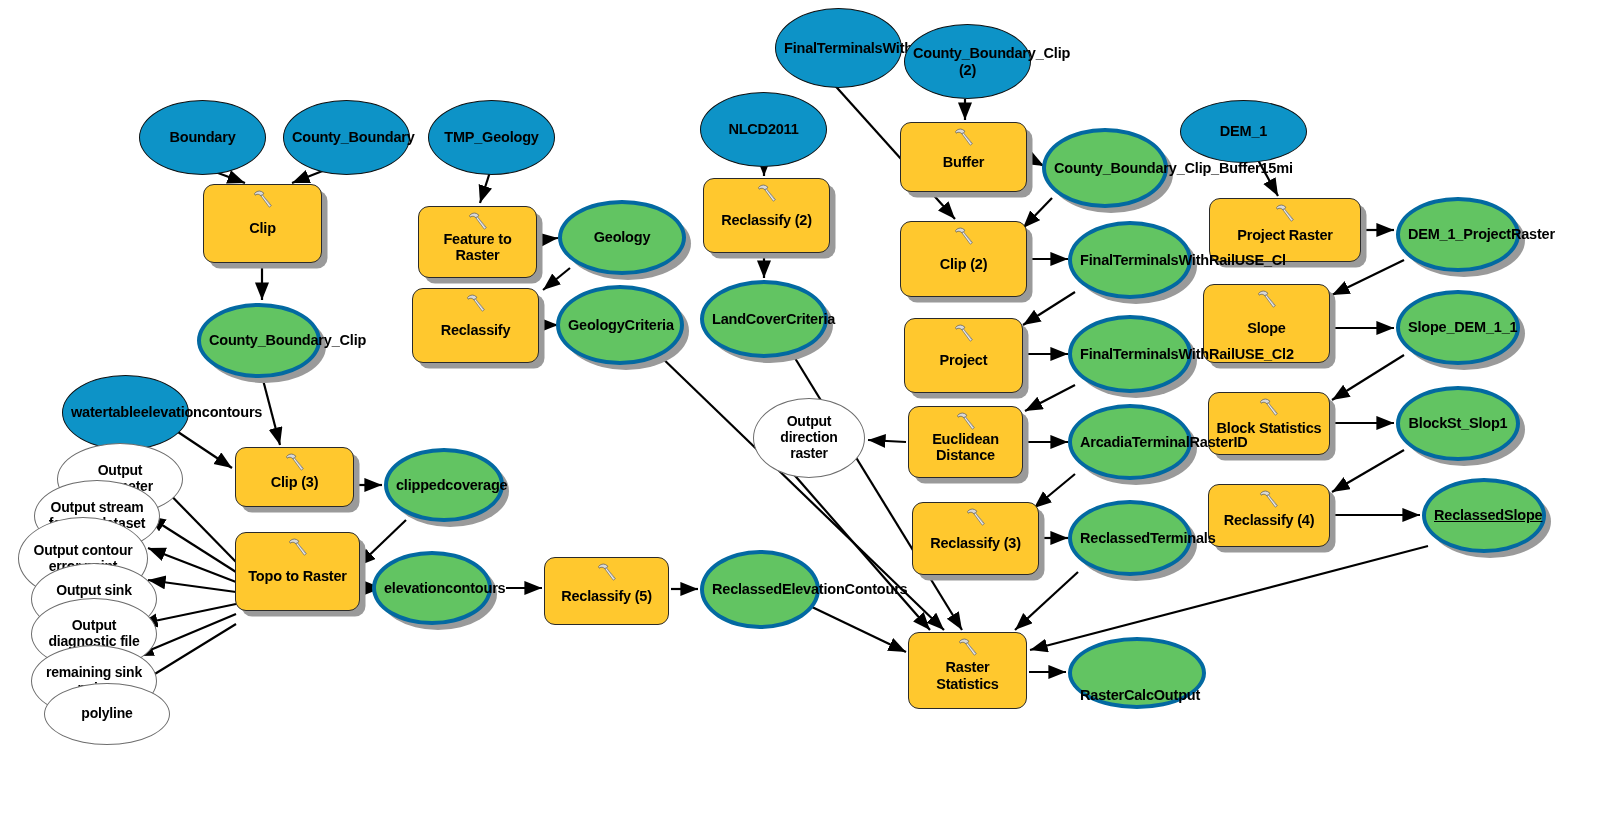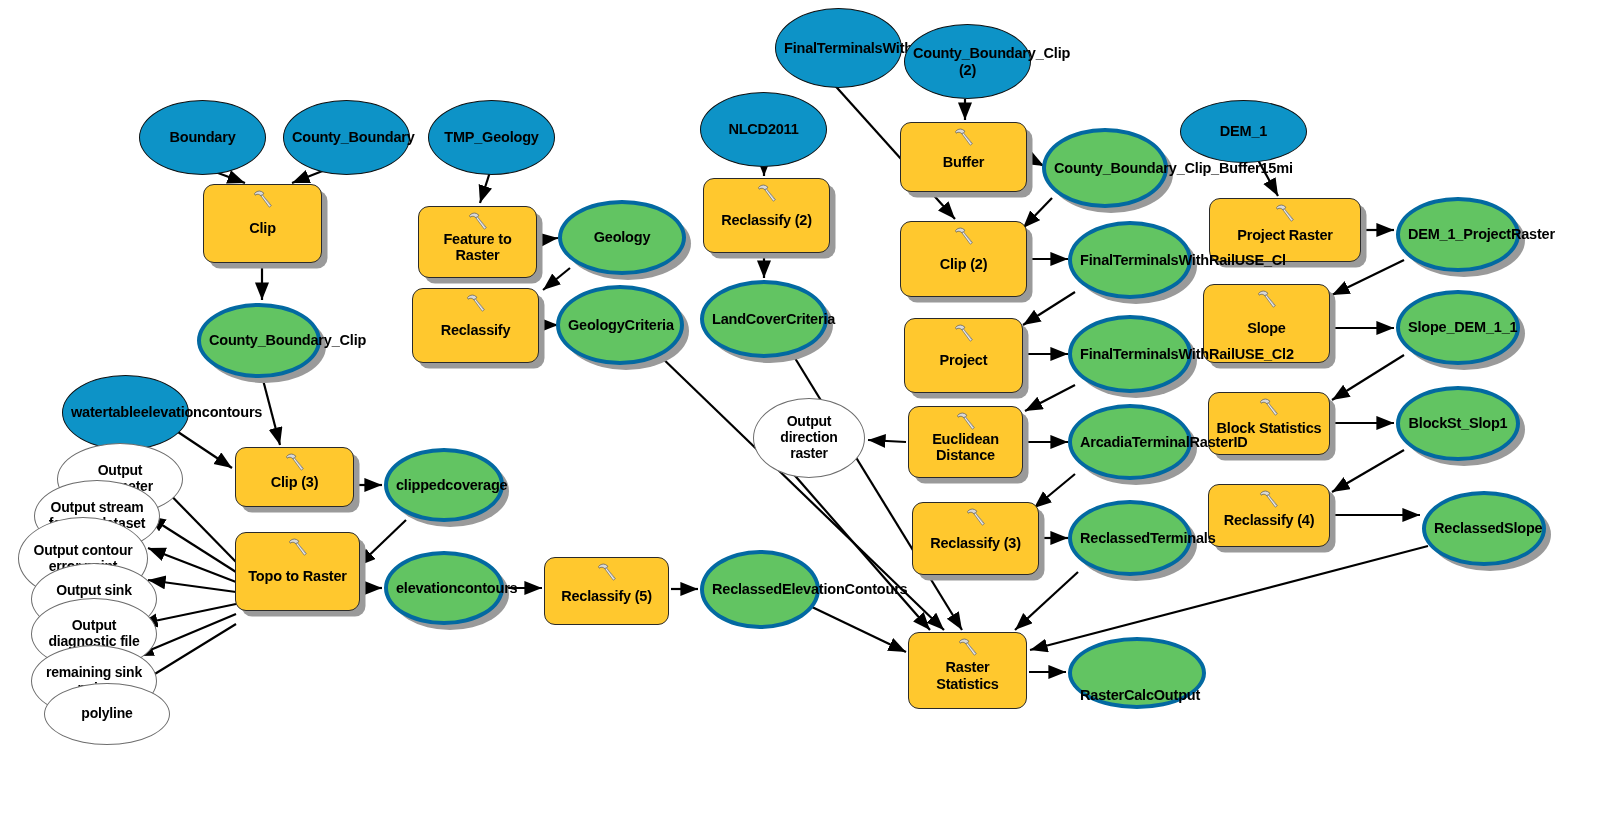--- a/index.html
+++ b/index.html
@@ -284,27 +284,27 @@
       </div>
       <div class="node oval out shadow" style="left: 1396px; top: 197px; width: 124px; height: 75px;">
         <span class="lbl">DEM_1_ProjectRaster</span>
       </div>
       <div class="node oval out shadow" style="left: 1396px; top: 290px; width: 124px; height: 75px;">
         <span class="lbl">Slope_DEM_1_1</span>
       </div>
       <div class="node oval out shadow" style="left: 1396px; top: 386px; width: 124px; height: 75px;">
         <span class="lbl">BlockSt_Slop1</span>
       </div>
-      <div class="node oval out shadow" style="left: 1422px; top: 491px; width: 124px; height: 75px;">
+      <div class="node oval out shadow" style="left: 1422px; top: 478px; width: 124px; height: 75px; text-decoration: underline;">
         <span class="lbl">ReclassedSlope</span>
       </div>
       <div class="node oval out shadow" style="left: 384px; top: 448px; width: 120px; height: 74px;">
         <span class="lbl">clippedcoverage</span>
       </div>
-      <div class="node oval out shadow" style="left: 384px; top: 551px; width: 120px; height: 74px; justify-content: center;">
+      <div class="node oval out shadow" style="left: 372px; top: 551px; width: 120px; height: 74px; justify-content: center;">
         <span class="lbl">elevationcontours</span>
       </div>
       <div class="node oval out" style="left: 700px; top: 550px; width: 120px; height: 79px;">
         <span class="lbl">ReclassedElevationContours</span>
       </div>
       <div class="node oval blank" style="left: 753px; top: 398px; width: 112px; height: 80px;">
         <span class="lbl">Output direction raster</span>
       </div>
       <div class="node oval blank" style="left: 57px; top: 443px; width: 126px; height: 72px;">
         <span class="lbl">Output parameter</span>

